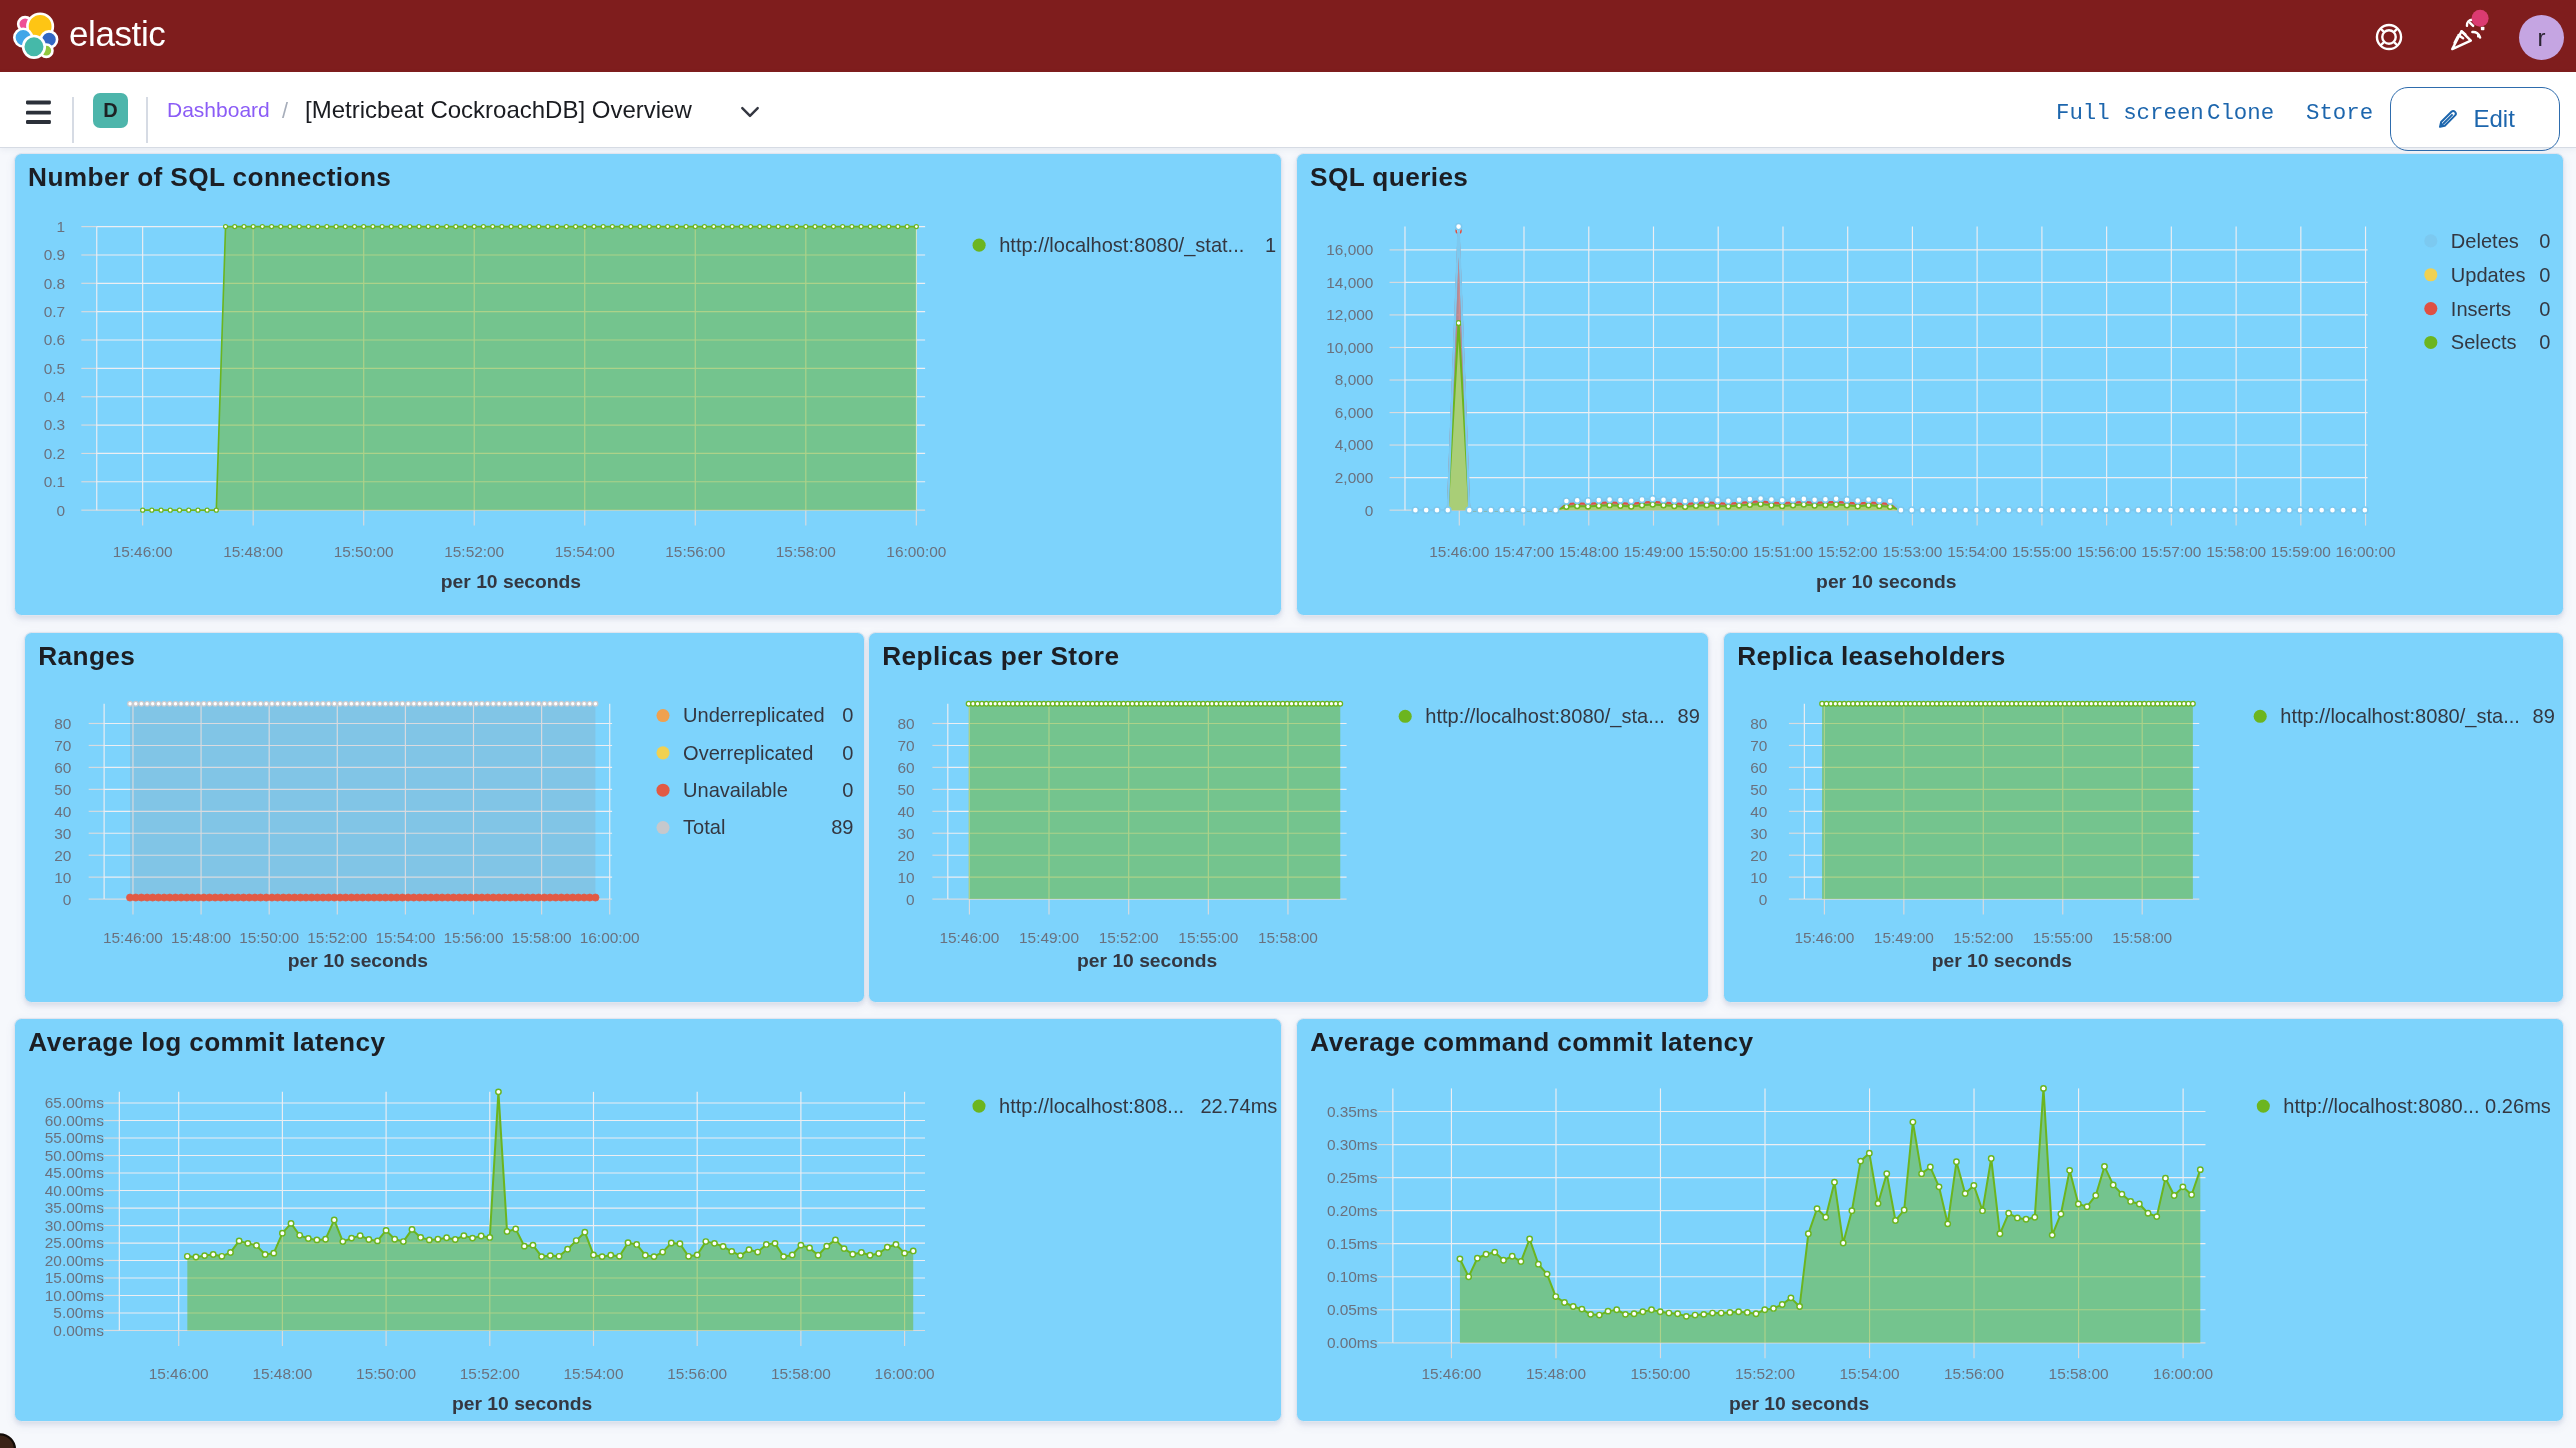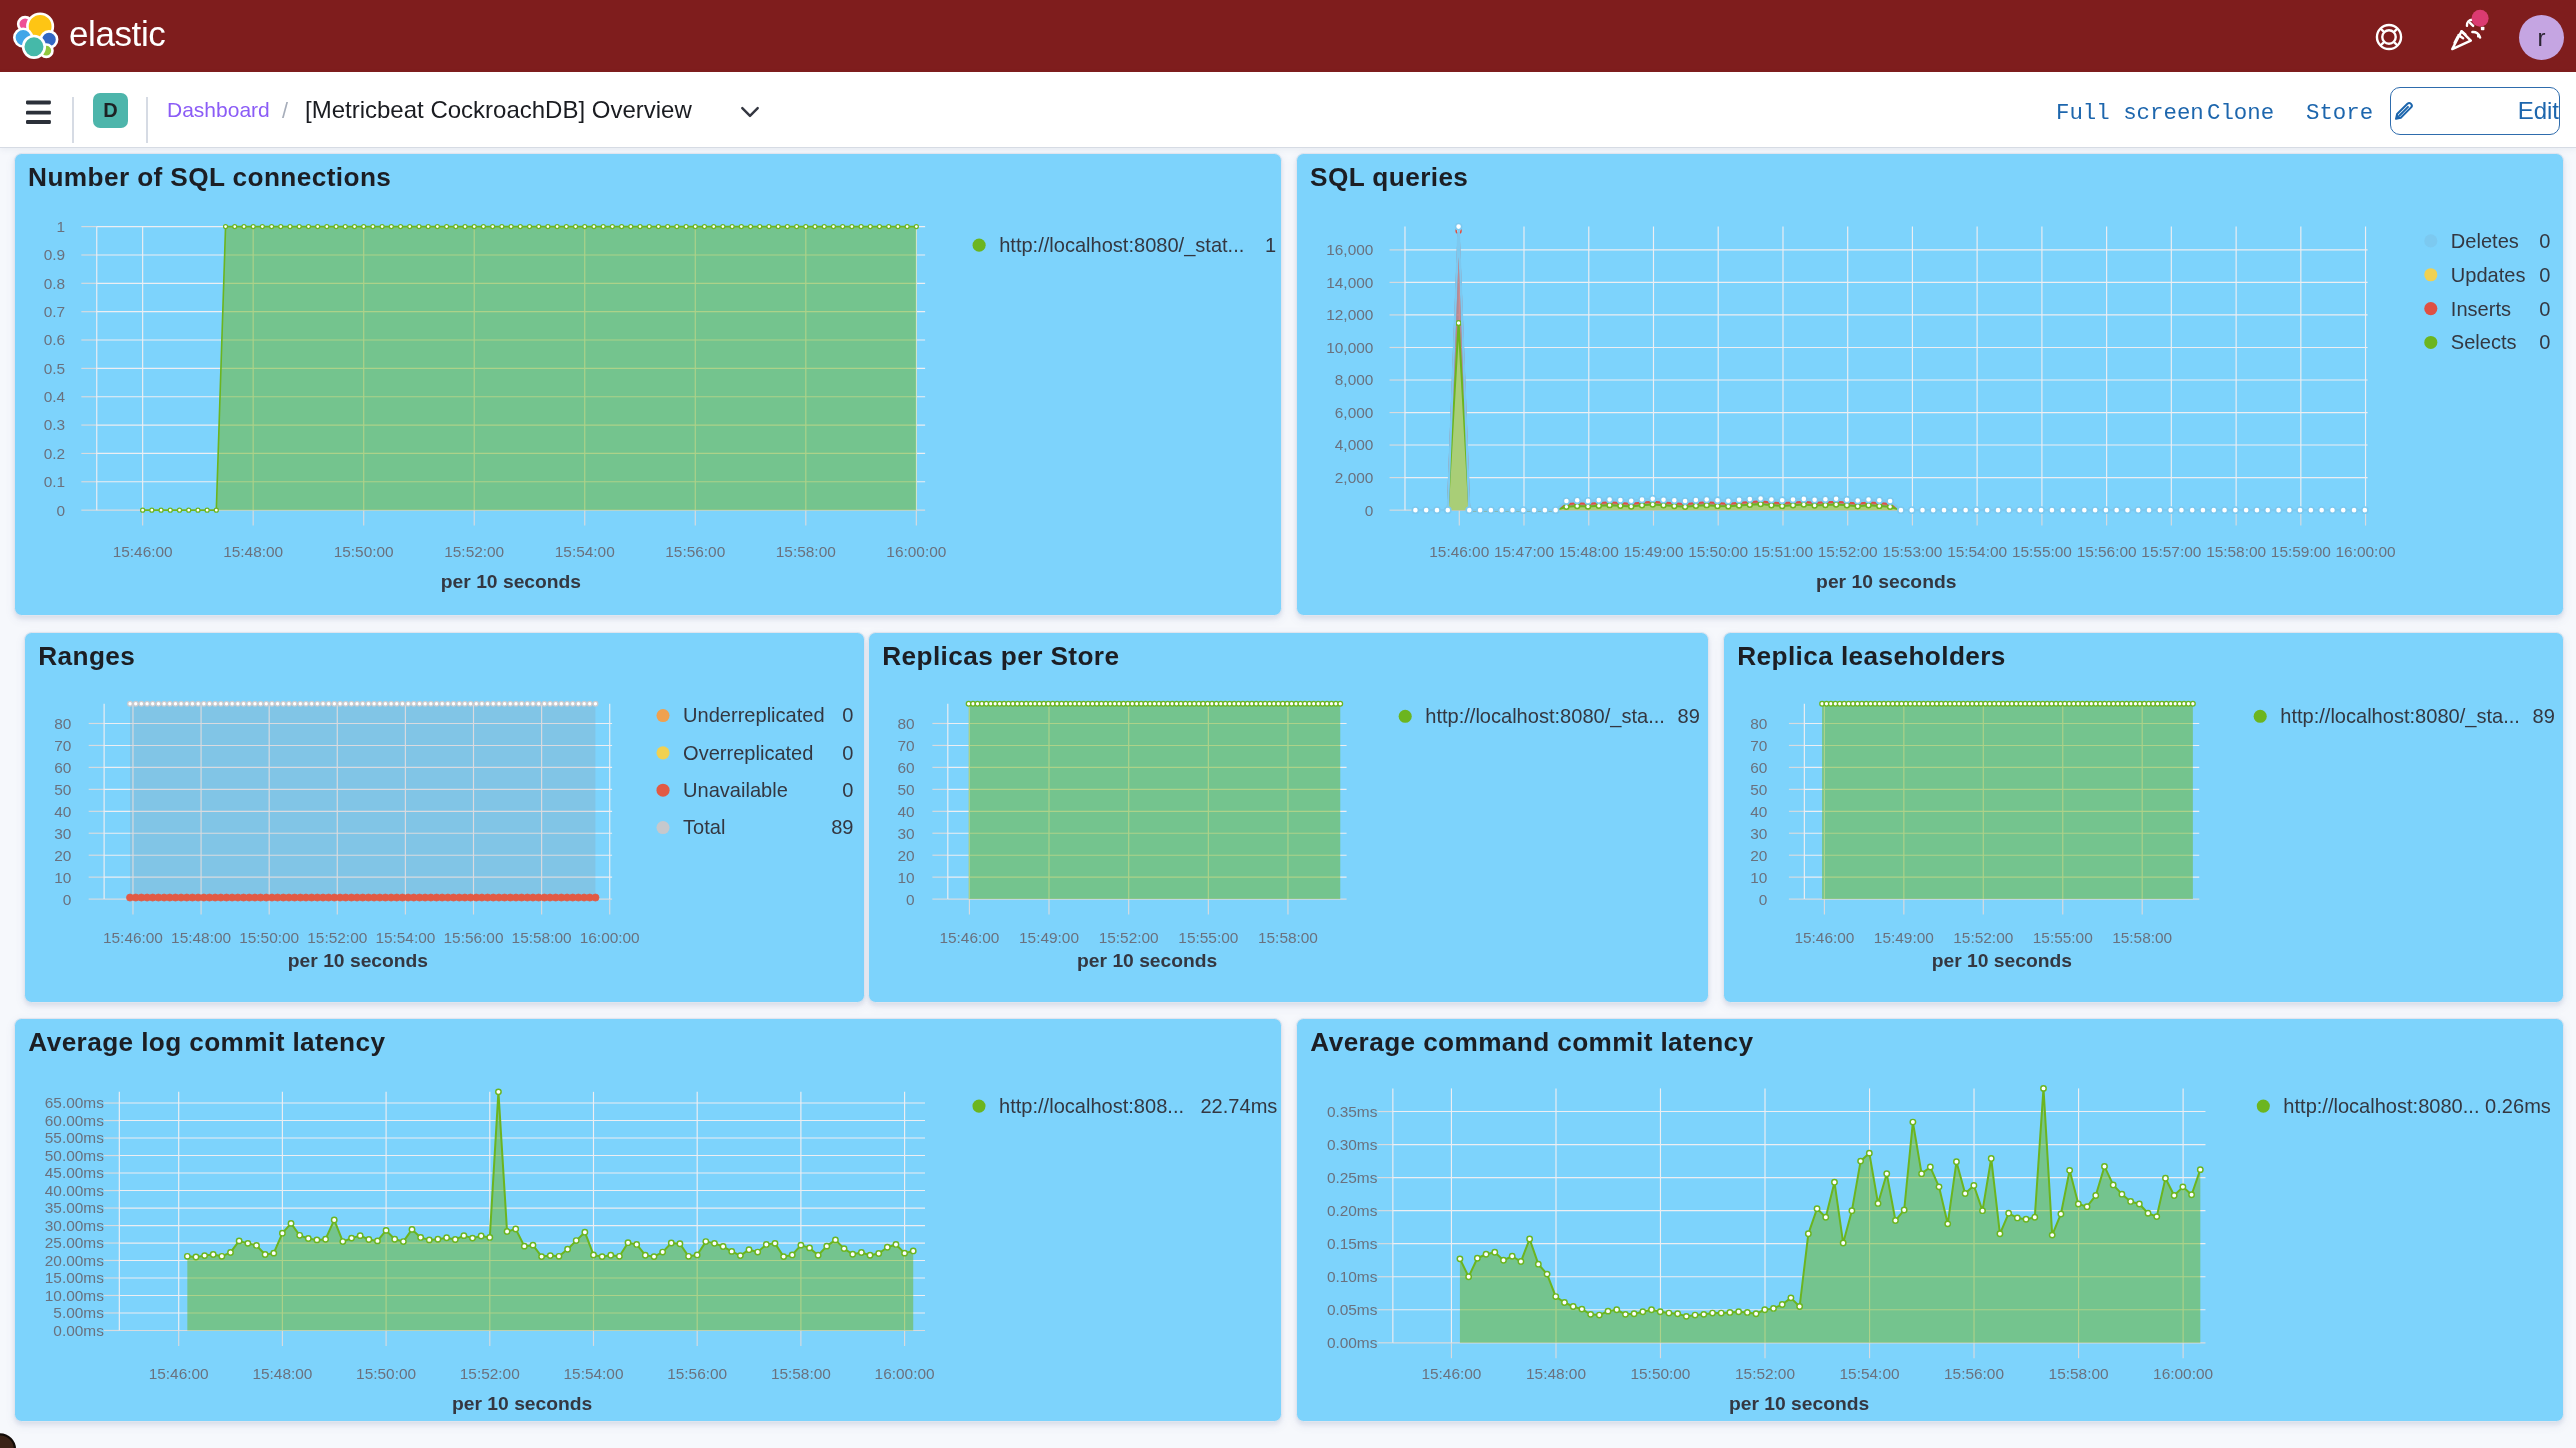--- a/index.html
+++ b/index.html
@@ -60,21 +60,21 @@
 <div class="vdiv" style="left:146px"></div>
 <span style="position:absolute;left:167px;top:25.5px;color:#8b5cf6;font-size:21px">Dashboard</span>
 <span style="position:absolute;left:282px;top:25.5px;color:#a6adba;font-size:21.6px">/</span>
 <span style="position:absolute;left:305px;top:24px;color:#1a1c21;font-size:24px;font-weight:normal">[Metricbeat CockroachDB] Overview</span>
 <svg width="20" height="14" viewBox="0 0 26 18" style="position:absolute;left:740px;top:33px">
 <path d="M3 4 L13 14 L23 4" fill="none" stroke="#343741" stroke-width="3.2" stroke-linecap="round" stroke-linejoin="round"></path>
     </svg>
 <span class="lnk" style="left:2056px">Full screen</span>
 <span class="lnk" style="left:2207px">Clone</span>
 <span class="lnk" style="left:2306px">Store</span>
-<div style="position:absolute;left:2390px;top:14.7px;width:170px;height:48px;border:1.5px solid #2e6cad;border-radius:10px;display:flex;align-items:center;justify-content:space-between">
+<div style="position:absolute;left:2390px;top:14.7px;width:170px;height:64px;border:1.5px solid #2e6cad;border-radius:18px;display:flex;align-items:center;justify-content:center">
 <svg width="26" height="26" viewBox="0 0 34 34">
 <g fill="none" stroke="#1d66ad" stroke-width="2.6" stroke-linejoin="round">
 <path d="M8 21 L21.5 7.5 a3.4 3.4 0 0 1 4.8 4.8 L12.8 25.8 L6.5 27.3 Z"></path>
 <path d="M10.5 23.5 L23 11"></path>
 </g>
 <path d="M8 21 L12.8 25.8 L6.5 27.3 Z" fill="#1d66ad"></path>
 </svg>
       <span style="color:#1d66ad;font-size:24px;margin-left:12.3px">Edit</span>
 </div>
 </div>

